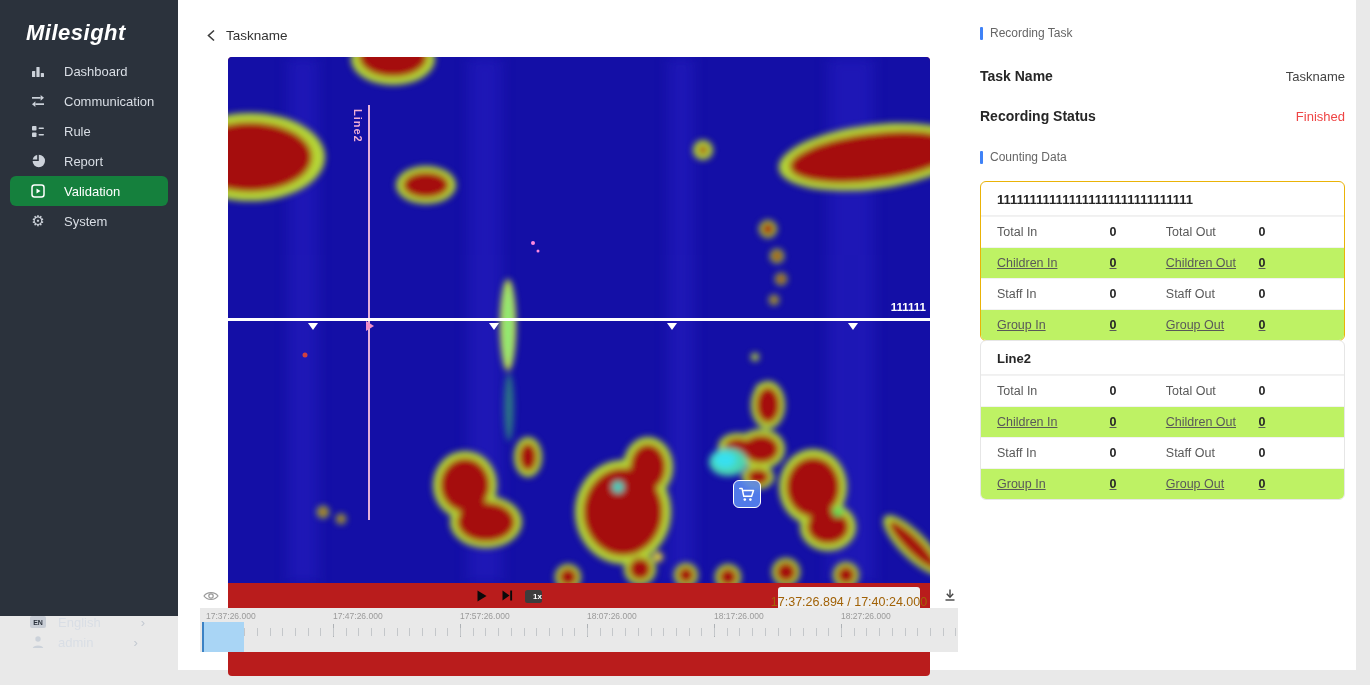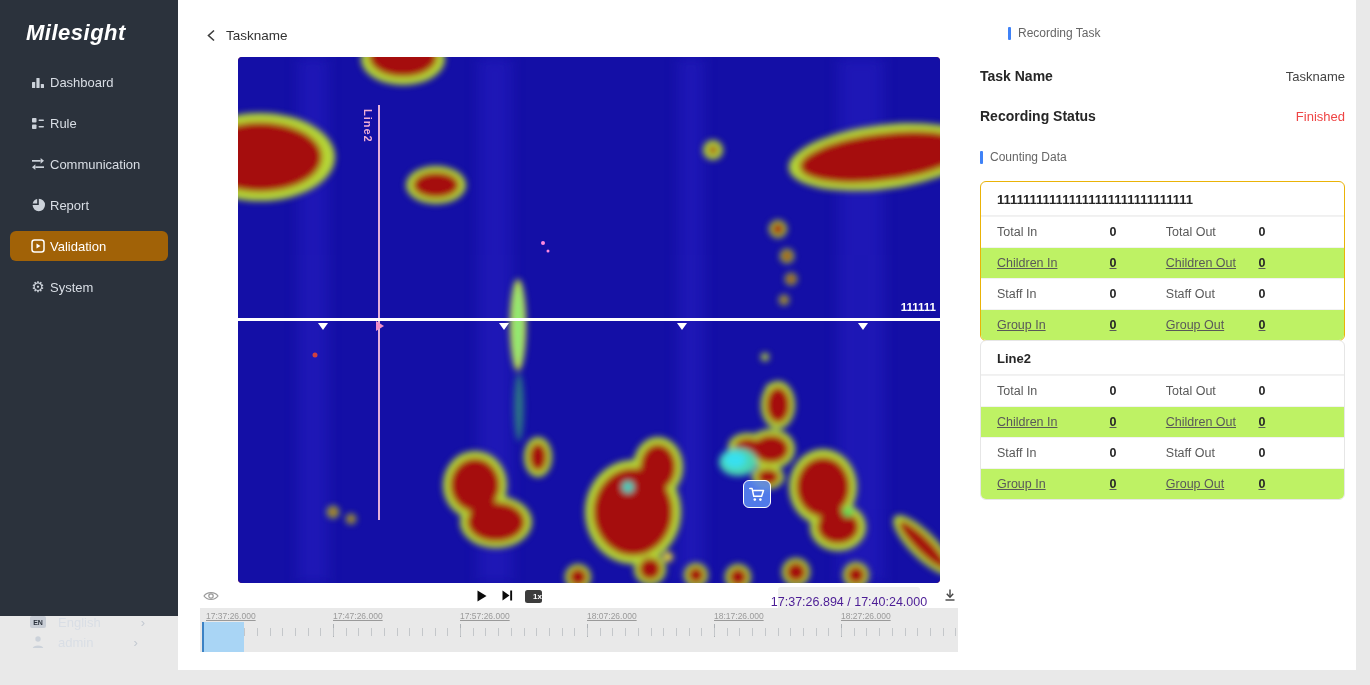--- a/index.html
+++ b/index.html
@@ -4,41 +4,41 @@
 <style>
   html,body{margin:0;padding:0;background:#e9e9e9;}
   *{box-sizing:border-box;}
   .page{position:relative;width:1370px;height:685px;overflow:hidden;
         font-family:"Liberation Sans",sans-serif;background:#e9e9e9;}
 
   
   .sidebar{position:absolute;left:0;top:0;width:178px;height:616px;background:#2b323c;z-index:5;}
   .logo{position:absolute;left:26px;top:20px;color:#ffffff;font-size:22px;font-style:italic;font-weight:600;letter-spacing:.5px;}
   .nav{position:absolute;left:0;top:56px;width:178px;}
-  .nav-item{display:flex;align-items:center;gap:4px;height:30px;margin:11px 10px;padding-left:20px;
+  .nav-item{display:flex;align-items:center;gap:18px;height:30px;margin:0 10px;padding-left:20px;
             border-radius:6px;color:#d9dee5;font-size:13px;cursor:pointer;}
-  .nav-item.active{background:#a16207;color:#ffffff;}
+  .nav-item.active{background:#15803d;color:#ffffff;}
   .nav-icon{width:16px;height:16px;display:flex;align-items:center;justify-content:center;flex:0 0 16px;}
   .nav-icon svg{display:block;}
   .gear-glyph{font-size:15px;line-height:14px;color:#ccd2da;font-style:normal;}
   .side-footer-item{position:absolute;left:0;width:178px;height:28px;display:flex;align-items:center;gap:12px;
                     padding-left:30px;color:#d9dee5;font-size:13px;cursor:pointer;}
   .sf-lang{top:608px;}
   .sf-user{top:628px;}
   .en-badge{width:16px;height:12px;background:#c9ced6;color:#2b323c;border-radius:2px;
             font-size:7px;font-weight:bold;display:flex;align-items:center;justify-content:center;}
   .sf-chevron{margin-left:28px;color:#c3c9d1;font-size:13px;}
 
   
   .main-card{position:absolute;left:178px;top:0;width:1178px;height:670px;background:#ffffff;}
   .back-row{position:absolute;left:28px;top:28px;display:flex;align-items:center;gap:9px;
             color:#333;font-size:13.5px;cursor:pointer;}
 
   
-  .video{position:absolute;left:60px;top:57px;width:702px;height:526px;border-radius:4px;
+  .video{position:absolute;left:50px;top:57px;width:702px;height:619px;border-radius:4px;
          overflow:hidden;background:#b91c1c;}
   .heat{position:absolute;left:0;top:0;width:702px;height:526px;}
   .vline{position:absolute;left:140px;top:48px;width:2px;height:415px;background:#f5bede;opacity:.92;}
   .line2-label{position:absolute;left:124px;top:52px;writing-mode:vertical-rl;color:#efaed6;
                font-size:11px;font-weight:bold;letter-spacing:1px;}
   .hline{position:absolute;left:0;top:261px;width:100%;height:3px;background:#ffffff;}
   .tri-down{position:absolute;top:266px;width:0;height:0;border-left:5px solid transparent;
             border-right:5px solid transparent;border-top:7px solid #ffffff;}
   .tri-right{position:absolute;left:138px;top:264px;width:0;height:0;border-top:5px solid transparent;
              border-bottom:5px solid transparent;border-left:8px solid #f290c8;}
@@ -48,40 +48,40 @@
             align-items:center;justify-content:center;cursor:pointer;}
 
   
   .ctrl{position:absolute;cursor:pointer;display:flex;align-items:center;justify-content:flex-end;}
   .eye-btn{left:25px;top:590px;}
   .play-btn{left:299px;top:590px;}
   .next-btn{left:324px;top:590px;}
   .speed-btn{left:347px;top:590px;width:17px;height:13px;background:#3c3c3c;border-radius:2.5px;
              color:#ffffff;font-size:8px;font-weight:bold;}
   .time-pill{position:absolute;left:600px;top:587px;width:142px;height:29px;background:#efefef;
-             border-radius:3px;color:#4c1d95;font-size:12.5px;display:flex;align-items:center;
+             border-radius:3px;color:#a16207;font-size:12.5px;display:flex;align-items:center;
              justify-content:center;white-space:nowrap;}
   .download-btn{left:765px;top:588px;}
 
   
   .timeline{position:absolute;left:22px;top:608px;width:758px;height:44px;background:#e9e9e9;cursor:pointer;}
-  .tl-label{position:absolute;top:3px;font-size:8.5px;color:#9a9a9a;white-space:nowrap;text-decoration:underline;}
+  .tl-label{position:absolute;top:3px;font-size:8.5px;color:#9a9a9a;white-space:nowrap;}
   .ticks-major{position:absolute;left:0;top:16px;width:100%;height:13px;
     background-image:repeating-linear-gradient(90deg,#aeb2b6 0 1px,transparent 1px 127px);
     background-position-x:6px;}
   .ticks-minor{position:absolute;left:0;top:20px;width:100%;height:8px;
     background-image:repeating-linear-gradient(90deg,#c4c7ca 0 1px,transparent 1px 12.7px);
     background-position-x:6px;}
   .tl-highlight{position:absolute;left:2px;top:14px;width:42px;height:30px;background:#a9d5f5;
                 border-left:2px solid #3c82c4;}
 
   
   .sec-title{position:absolute;display:flex;align-items:center;gap:7px;font-size:12px;color:#666;}
   .sec-bar{width:3px;height:13px;background:#3f82f7;border-radius:1px;}
-  .sec-rec{left:830px;top:26px;}
+  .sec-rec{left:802px;top:26px;}
   .sec-cnt{left:802px;top:150px;}
   .info-row{position:absolute;left:802px;width:365px;display:flex;justify-content:space-between;align-items:center;}
   .ir-name{top:68px;}
   .ir-status{top:108px;}
   .info-label{font-size:14px;font-weight:bold;color:#262626;}
   .info-value{font-size:13px;color:#444;}
   .info-value.green{color:#ef4444;}
 
   .count-card{position:absolute;left:802px;width:365px;background:#ffffff;border-radius:6px;overflow:hidden;}
   .card-1{top:181px;border:1px solid #eab308;}
@@ -111,41 +111,41 @@
                 <rect x="9.8" y="9" width="3.2" height="4" rx="0.6"></rect>
               </g>
             </svg>
         </span>
         <span class="nav-label">Dashboard</span>
       </div>
       <div class="nav-item">
         <span class="nav-icon">
           <svg width="14" height="14" viewBox="0 0 14 14">
               <g fill="#ccd2da">
+                <rect x="1" y="3" width="8.6" height="1.7"></rect>
+                <polygon points="9.6,1 13,3.85 9.6,6.7"></polygon>
+                <rect x="4.4" y="9.3" width="8.6" height="1.7"></rect>
+                <polygon points="4.4,7.3 1,10.15 4.4,13"></polygon>
+              </g>
+            </svg>
+        </span>
+        <span class="nav-label">Communication</span>
+      </div>
+      <div class="nav-item">
+        <span class="nav-icon">
+          <svg width="14" height="14" viewBox="0 0 14 14">
+              <g fill="#ccd2da">
                 <rect x="1" y="2" width="4.5" height="4.5" rx="0.8"></rect>
                 <rect x="1" y="8.5" width="4.5" height="4.5" rx="0.8"></rect>
                 <rect x="7.5" y="3.4" width="5.5" height="1.7" rx="0.8"></rect>
                 <rect x="7.5" y="9.9" width="5.5" height="1.7" rx="0.8"></rect>
               </g>
             </svg>
         </span>
         <span class="nav-label">Rule</span>
-      </div>
-      <div class="nav-item">
-        <span class="nav-icon">
-          <svg width="14" height="14" viewBox="0 0 14 14">
-              <g fill="#ccd2da">
-                <rect x="1" y="3" width="8.6" height="1.7"></rect>
-                <polygon points="9.6,1 13,3.85 9.6,6.7"></polygon>
-                <rect x="4.4" y="9.3" width="8.6" height="1.7"></rect>
-                <polygon points="4.4,7.3 1,10.15 4.4,13"></polygon>
-              </g>
-            </svg>
-        </span>
-        <span class="nav-label">Communication</span>
       </div>
       <div class="nav-item">
         <span class="nav-icon">
           <svg width="14" height="14" viewBox="0 0 14 14">
               <path fill="#ccd2da" d="M7.8,6.2 L7.8,0.8 A6.2,6.2 0 1 1 1.6,7 L7.8,7 Z"></path>
               <path fill="#ccd2da" d="M6.2,0.9 A6.2,6.2 0 0 0 1.7,5.4 L6.2,5.4 Z"></path>
             </svg>
         </span>
         <span class="nav-label">Report</span>
       </div>

